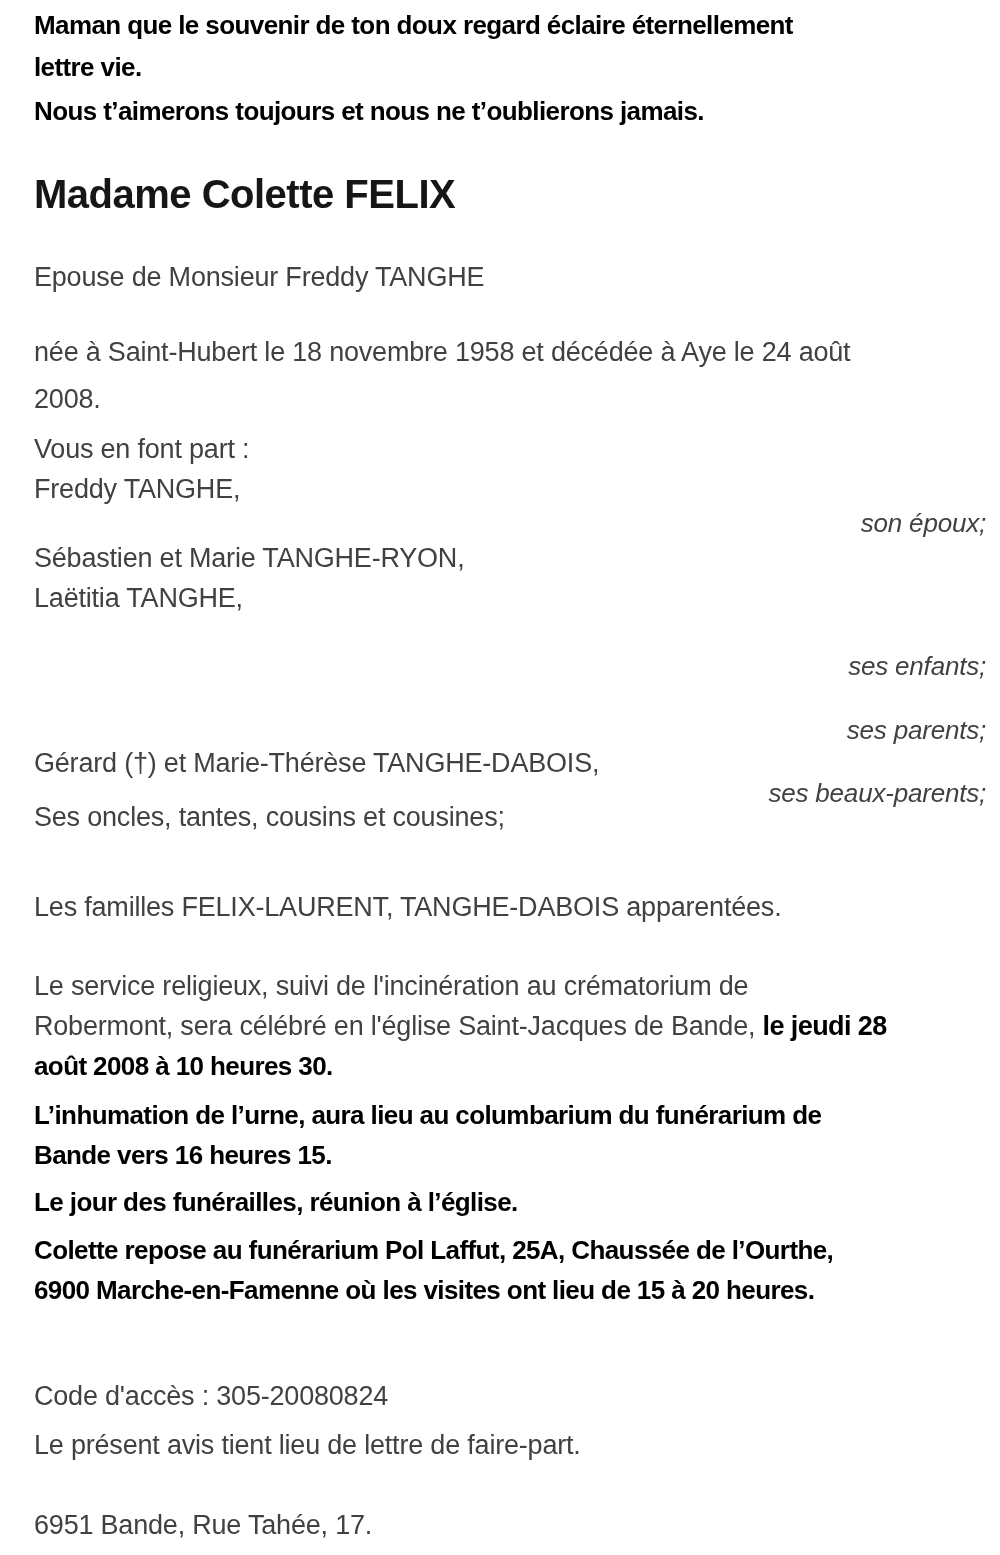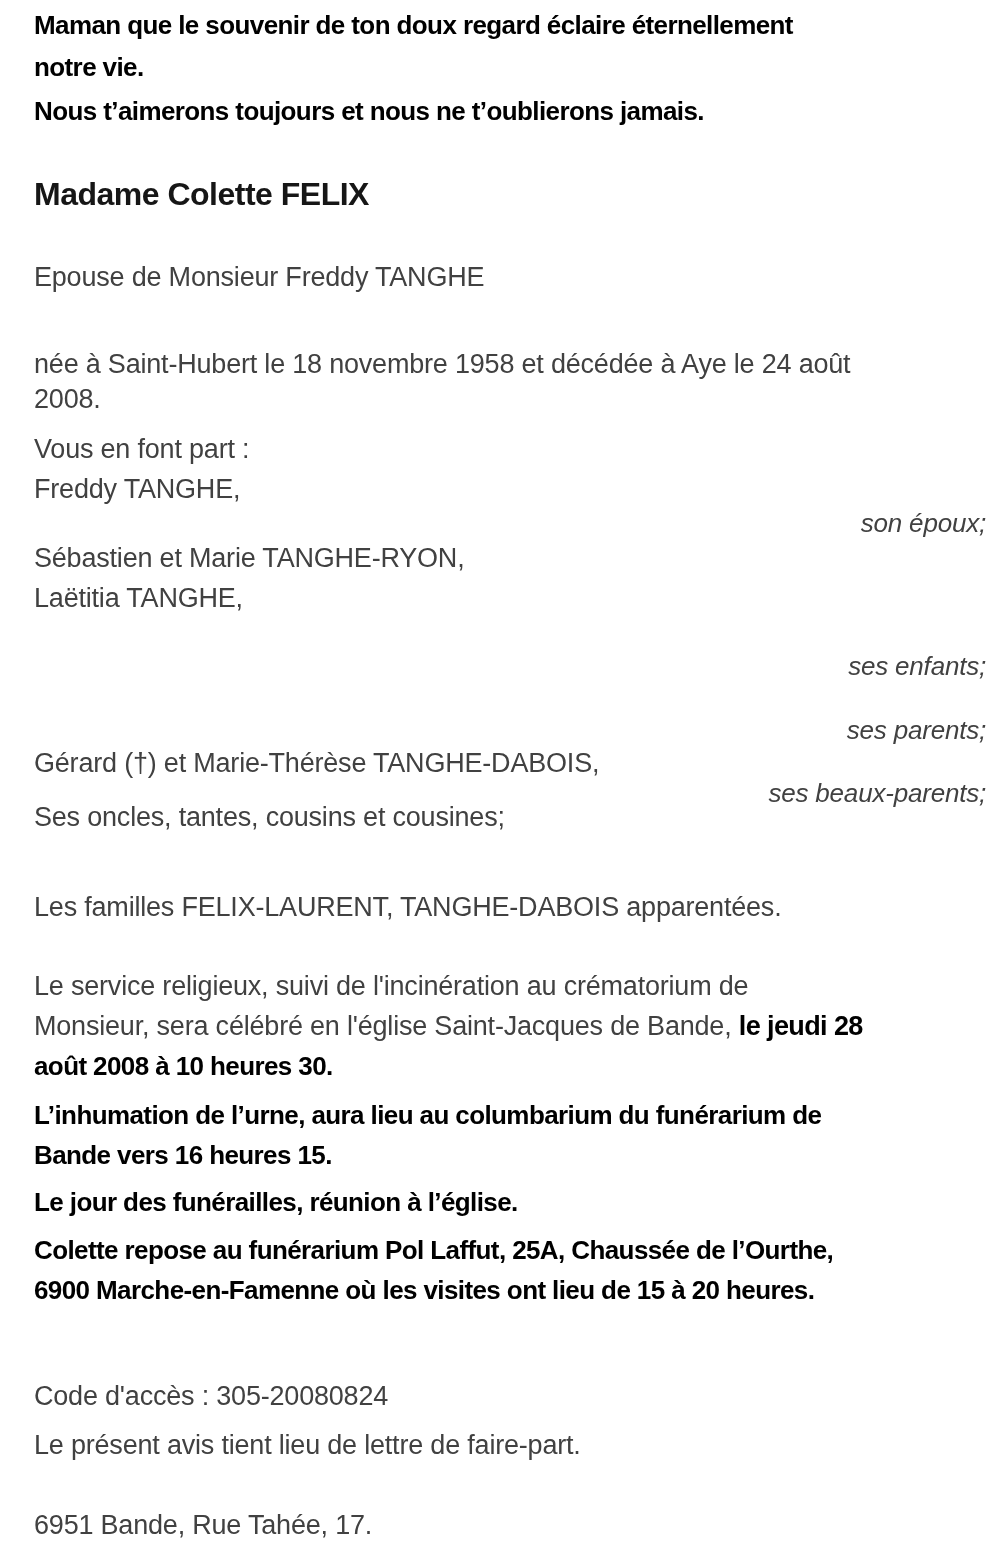--- a/index.html
+++ b/index.html
@@ -34,61 +34,61 @@
   span.b { font-size: inherit; }
   .rel {
     left: auto;
     right: 14px;
     text-align: right;
     font-style: italic;
     font-size: 26px;
     color: var(--text-regular, #444444);
   }
   .title {
-    font-size: 32px;
+    font-size: 40px;
     line-height: 48px;
     font-weight: 700;
     letter-spacing: -0.5px;
     color: var(--text-title, #161616);
   }
 </style>
 </head>
 <body>
 
 <div class="page">
 
   <div class="ln b" style="top:8px">Maman que le souvenir de ton doux regard éclaire éternellement</div>
-  <div class="ln b" style="top:50px">notre vie.</div>
+  <div class="ln b" style="top:50px">lettre vie.</div>
   <div class="ln b" style="top:94px">Nous t’aimerons toujours et nous ne t’oublierons jamais.</div>
 
   <div class="ln title" style="top:170px">Madame Colette FELIX</div>
 
   <div class="ln" style="top:260px">Epouse de Monsieur Freddy TANGHE</div>
-  <div class="ln" style="top:347px">née à Saint-Hubert le 18 novembre 1958 et décédée à Aye le 24 août</div>
+  <div class="ln" style="top:335px">née à Saint-Hubert le 18 novembre 1958 et décédée à Aye le 24 août</div>
   <div class="ln" style="top:382px">2008.</div>
 
   <div class="ln" style="top:432px">Vous en font part :</div>
 
   <div class="ln" style="top:472px">Freddy TANGHE,</div>
   <div class="ln rel" style="top:506px">son époux;</div>
 
   <div class="ln" style="top:541px">Sébastien et Marie TANGHE-RYON,</div>
   <div class="ln" style="top:581px">Laëtitia TANGHE,</div>
   <div class="ln rel" style="top:649px">ses enfants;</div>
 
   <div class="ln rel" style="top:713px">ses parents;</div>
 
   <div class="ln" style="top:746px">Gérard (†) et Marie-Thérèse TANGHE-DABOIS,</div>
   <div class="ln rel" style="top:776px">ses beaux-parents;</div>
 
   <div class="ln" style="top:800px">Ses oncles, tantes, cousins et cousines;</div>
   <div class="ln" style="top:890px">Les familles FELIX-LAURENT, TANGHE-DABOIS apparentées.</div>
 
   <div class="ln" style="top:969px">Le service religieux, suivi de l'incinération au crématorium de</div>
-  <div class="ln" style="top:1009px"><span>Monsieur, sera célébré en l'église Saint-Jacques de Bande, </span><span class="b">le jeudi 28</span></div>
+  <div class="ln" style="top:1009px"><span>Robermont, sera célébré en l'église Saint-Jacques de Bande, </span><span class="b">le jeudi 28</span></div>
   <div class="ln b" style="top:1049px">août 2008 à 10 heures 30.</div>
 
   <div class="ln b" style="top:1098px">L’inhumation de l’urne, aura lieu au columbarium du funérarium de</div>
   <div class="ln b" style="top:1138px">Bande vers 16 heures 15.</div>
 
   <div class="ln b" style="top:1185px">Le jour des funérailles, réunion à l’église.</div>
 
   <div class="ln b" style="top:1233px">Colette repose au funérarium Pol Laffut, 25A, Chaussée de l’Ourthe,</div>
   <div class="ln b" style="top:1273px">6900 Marche-en-Famenne où les visites ont lieu de 15 à 20 heures.</div>
 

